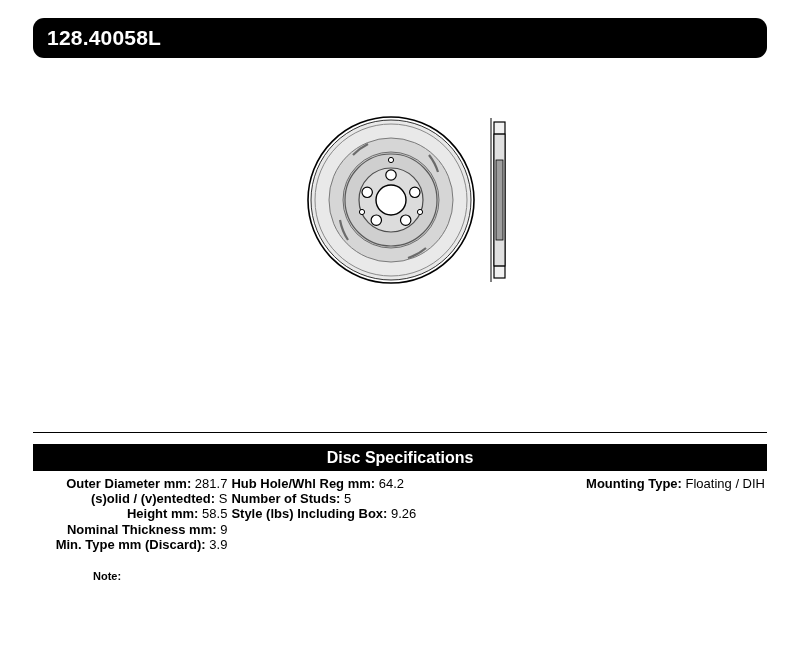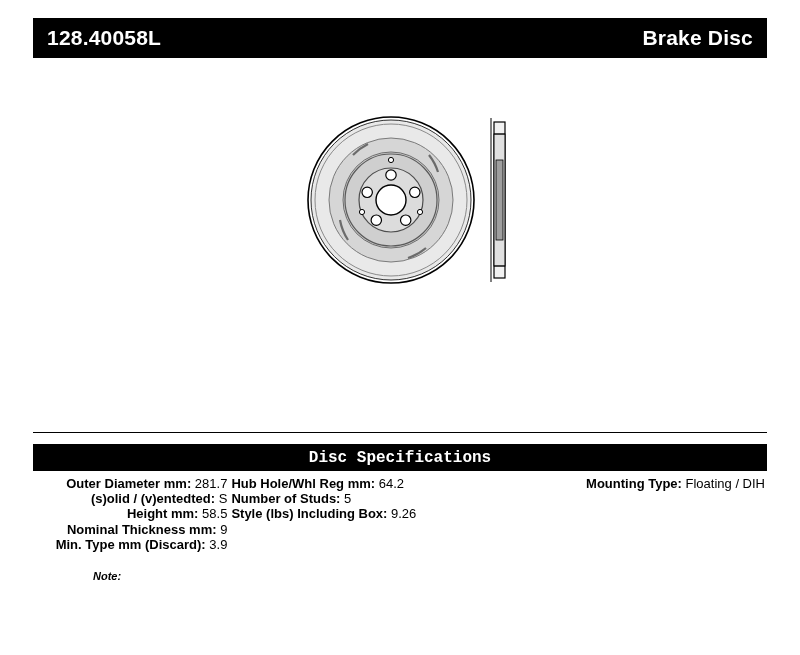--- a/index.html
+++ b/index.html
@@ -19,23 +19,23 @@
   
   .header-bar {
     position: absolute;
     left: 33px;
     top: 18px;
     width: 734px;
     height: 40px;
     background: #000000;
     display: flex;
     align-items: center;
-    justify-content: space-between;
     box-sizing: border-box;
     padding: 0 14px;
+    border-radius: 11px;
   }
   .header-part {
     color: #ffffff;
     font-size: 21px;
     font-weight: bold;
     letter-spacing: 0.2px;
   }
   .header-title {
     color: #ffffff;
     font-size: 21px;
@@ -72,21 +72,20 @@
   .spec-bar {
     position: absolute;
     left: 33px;
     top: 444px;
     width: 734px;
     height: 27px;
     background: #000000;
     display: flex;
     align-items: center;
     justify-content: center;
-    font-family: Liberation Mono, monospace;
   }
   .spec-bar-title {
     color: #ffffff;
     font-size: 16px;
     font-weight: bold;
   }
 
   .spec-columns {
     position: absolute;
     left: 33px;
@@ -120,33 +119,31 @@
     font-weight: bold;
   }
 
   .note-row {
     position: absolute;
     left: 33px;
     top: 570px;
     width: 734px;
     font-size: 11px;
     font-weight: bold;
-    font-style: italic;
   }
   .note-label {
     display: inline-block;
     padding-left: 60px;
   }
 </style>
 </head>
 <body>
 
 <div class="header-bar">
   <div class="header-part">128.40058L</div>
-  <div class="header-title">Brake Disc</div>
 </div>
 
 <div class="image-area">
   <svg class="rotor-svg" width="260" height="200" viewBox="0 0 260 200">
 
     <g>
       <circle cx="93" cy="100" r="83" fill="#ffffff" stroke="#000000" stroke-width="1.6"></circle>
       <circle cx="93" cy="100" r="80" fill="#e9e9e9" stroke="#000000" stroke-width="0.8"></circle>
 
       <circle cx="93" cy="100" r="76" fill="none" stroke="#8a8a8a" stroke-width="1"></circle>

